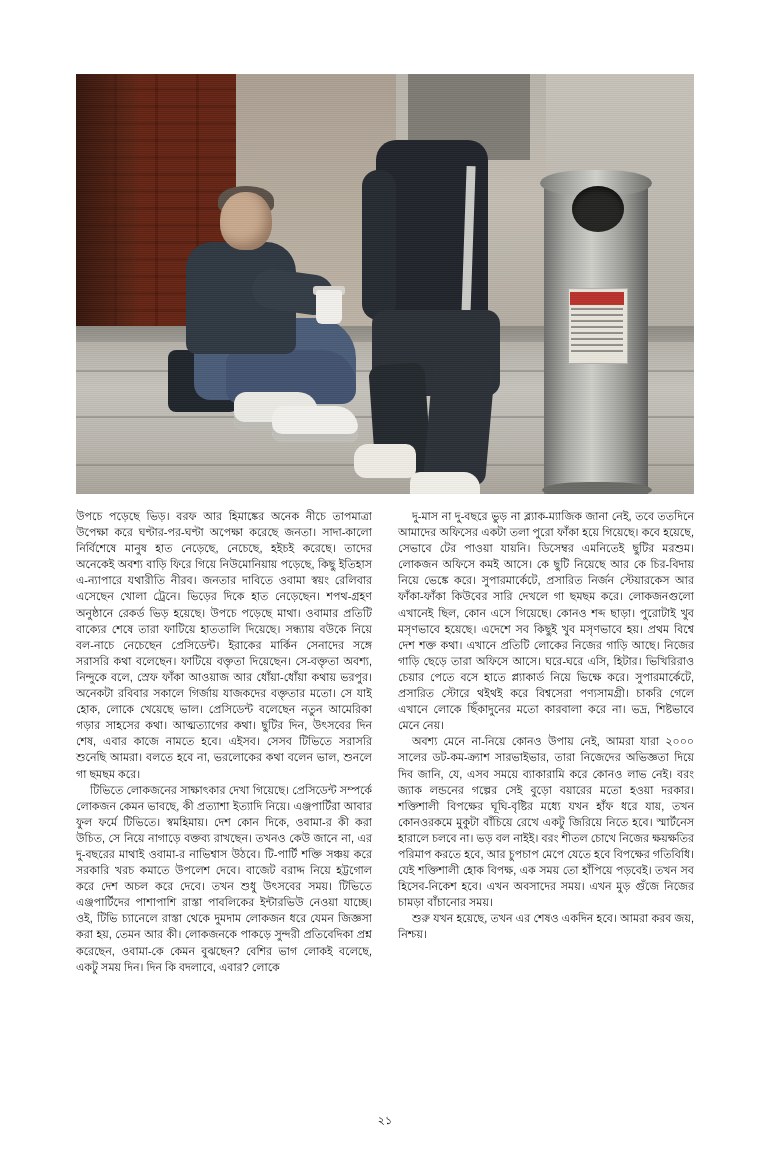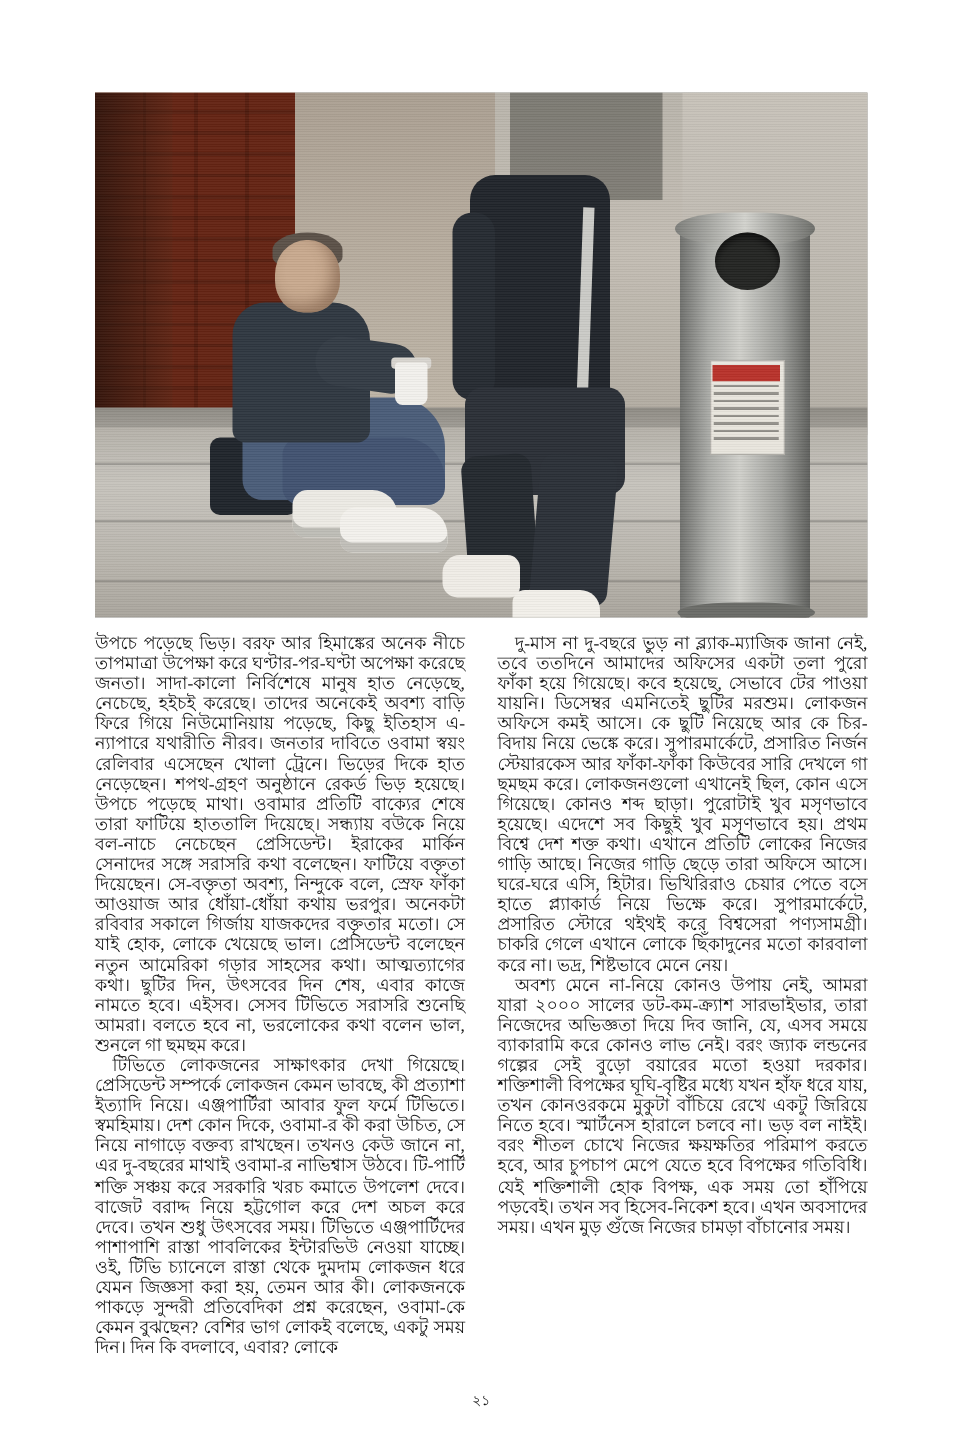--- a/index.html
+++ b/index.html
@@ -316,24 +316,24 @@
     position: absolute;
     left: 76px;
     top: 508px;
     width: 618px;
     height: 600px;
     display: flex;
     gap: 26px;
   }
   .col {
     width: 296px;
-    font-size: 14px;
+    font-size: 11px;
     line-height: 16.1px;
     text-align: justify;
-    font-family: Liberation Serif, serif;
+    font-family: Liberation Sans, sans-serif;
     color: #141414;
   }
   .col p {
     margin: 0;
   }
   .col p.indent {
     text-indent: 14px;
   }
   .folio {
     position: absolute;
@@ -401,17 +401,18 @@
   </div>
 
   <div class="cols">
     <div class="col">
       <p>উপচে পড়েছে ভিড়। বরফ আর হিমাঙ্কের অনেক নীচে তাপমাত্রা উপেক্ষা করে ঘণ্টার-পর-ঘণ্টা অপেক্ষা করেছে জনতা। সাদা-কালো নির্বিশেষে মানুষ হাত নেড়েছে, নেচেছে, হইচই করেছে। তাদের অনেকেই অবশ্য বাড়ি ফিরে গিয়ে নিউমোনিয়ায় পড়েছে, কিছু ইতিহাস এ-ন্যাপারে যথারীতি নীরব। জনতার দাবিতে ওবামা স্বয়ং রেলিবার এসেছেন খোলা ট্রেনে। ভিড়ের দিকে হাত নেড়েছেন। শপথ-গ্রহণ অনুষ্ঠানে রেকর্ড ভিড় হয়েছে। উপচে পড়েছে মাথা। ওবামার প্রতিটি বাক্যের শেষে তারা ফাটিয়ে হাততালি দিয়েছে। সন্ধ্যায় বউকে নিয়ে বল-নাচে নেচেছেন প্রেসিডেন্ট। ইরাকের মার্কিন সেনাদের সঙ্গে সরাসরি কথা বলেছেন। ফাটিয়ে বক্তৃতা দিয়েছেন। সে-বক্তৃতা অবশ্য, নিন্দুকে বলে, স্রেফ ফাঁকা আওয়াজ আর ধোঁয়া-ধোঁয়া কথায় ভরপুর। অনেকটা রবিবার সকালে গির্জায় যাজকদের বক্তৃতার মতো। সে যাই হোক, লোকে খেয়েছে ভাল। প্রেসিডেন্ট বলেছেন নতুন আমেরিকা গড়ার সাহসের কথা। আত্মত্যাগের কথা। ছুটির দিন, উৎসবের দিন শেষ, এবার কাজে নামতে হবে। এইসব। সেসব টিভিতে সরাসরি শুনেছি আমরা। বলতে হবে না, ভরলোকের কথা বলেন ভাল, শুনলে গা ছমছম করে।</p>
       <p class="indent">টিভিতে লোকজনের সাক্ষাৎকার দেখা গিয়েছে। প্রেসিডেন্ট সম্পর্কে লোকজন কেমন ভাবছে, কী প্রত্যাশা ইত্যাদি নিয়ে। এঞ্জপার্টিরা আবার ফুল ফর্মে টিভিতে। স্বমহিমায়। দেশ কোন দিকে, ওবামা-র কী করা উচিত, সে নিয়ে নাগাড়ে বক্তব্য রাখছেন। তখনও কেউ জানে না, এর দু-বছরের মাথাই ওবামা-র নাভিশ্বাস উঠবে। টি-পার্টি শক্তি সঞ্চয় করে সরকারি খরচ কমাতে উপলেশ দেবে। বাজেট বরাদ্দ নিয়ে হট্টগোল করে দেশ অচল করে দেবে। তখন শুধু উৎসবের সময়। টিভিতে এঞ্জপার্টিদের পাশাপাশি রাস্তা পাবলিকের ইন্টারভিউ নেওয়া যাচ্ছে। ওই, টিভি চ্যানেলে রাস্তা থেকে দুমদাম লোকজন ধরে যেমন জিজ্ঞসা করা হয়, তেমন আর কী। লোকজনকে পাকড়ে সুন্দরী প্রতিবেদিকা প্রশ্ন করেছেন, ওবামা-কে কেমন বুঝছেন? বেশির ভাগ লোকই বলেছে, একটু সময় দিন। দিন কি বদলাবে, এবার? লোকে</p>
     </div>
     <div class="col">
       <p class="indent">দু-মাস না দু-বছরে ভুড় না ব্ল্যাক-ম্যাজিক জানা নেই, তবে ততদিনে আমাদের অফিসের একটা তলা পুরো ফাঁকা হয়ে গিয়েছে। কবে হয়েছে, সেভাবে টের পাওয়া যায়নি। ডিসেম্বর এমনিতেই ছুটির মরশুম। লোকজন অফিসে কমই আসে। কে ছুটি নিয়েছে আর কে চির-বিদায় নিয়ে ভেঙ্কে করে। সুপারমার্কেটে, প্রসারিত নির্জন স্টেয়ারকেস আর ফাঁকা-ফাঁকা কিউবের সারি দেখলে গা ছমছম করে। লোকজনগুলো এখানেই ছিল, কোন এসে গিয়েছে। কোনও শব্দ ছাড়া। পুরোটাই খুব মসৃণভাবে হয়েছে। এদেশে সব কিছুই খুব মসৃণভাবে হয়। প্রথম বিশ্বে দেশ শক্ত কথা। এখানে প্রতিটি লোকের নিজের গাড়ি আছে। নিজের গাড়ি ছেড়ে তারা অফিসে আসে। ঘরে-ঘরে এসি, হিটার। ভিখিরিরাও চেয়ার পেতে বসে হাতে প্ল্যাকার্ড নিয়ে ভিক্ষে করে। সুপারমার্কেটে, প্রসারিত স্টোরে থইথই করে বিশ্বসেরা পণ্যসামগ্রী। চাকরি গেলে এখানে লোকে ছিঁকাদুনের মতো কারবালা করে না। ভদ্র, শিষ্টভাবে মেনে নেয়।</p>
       <p class="indent">অবশ্য মেনে না-নিয়ে কোনও উপায় নেই, আমরা যারা ২০০০ সালের ডট-কম-ক্র্যাশ সারভাইভার, তারা নিজেদের অভিজ্ঞতা দিয়ে দিব জানি, যে, এসব সময়ে ব্যাকারামি করে কোনও লাভ নেই। বরং জ্যাক লন্ডনের গল্পের সেই বুড়ো বয়ারের মতো হওয়া দরকার। শক্তিশালী বিপক্ষের ঘূঘি-বৃষ্টির মধ্যে যখন হাঁফ ধরে যায়, তখন কোনওরকমে মুকুটা বাঁচিয়ে রেখে একটু জিরিয়ে নিতে হবে। স্মার্টনেস হারালে চলবে না। ভড় বল নাইই। বরং শীতল চোখে নিজের ক্ষয়ক্ষতির পরিমাপ করতে হবে, আর চুপচাপ মেপে যেতে হবে বিপক্ষের গতিবিধি। যেই শক্তিশালী হোক বিপক্ষ, এক সময় তো হাঁপিয়ে পড়বেই। তখন সব হিসেব-নিকেশ হবে। এখন অবসাদের সময়। এখন মুড় গুঁজে নিজের চামড়া বাঁচানোর সময়।</p>
+      <p class="indent">শুরু যখন হয়েছে, তখন এর শেষও একদিন হবে। আমরা করব জয়, নিশ্চয়।</p>
     </div>
   </div>
 
   <div class="folio">২১</div>
 </div>
 
 </body></html>

